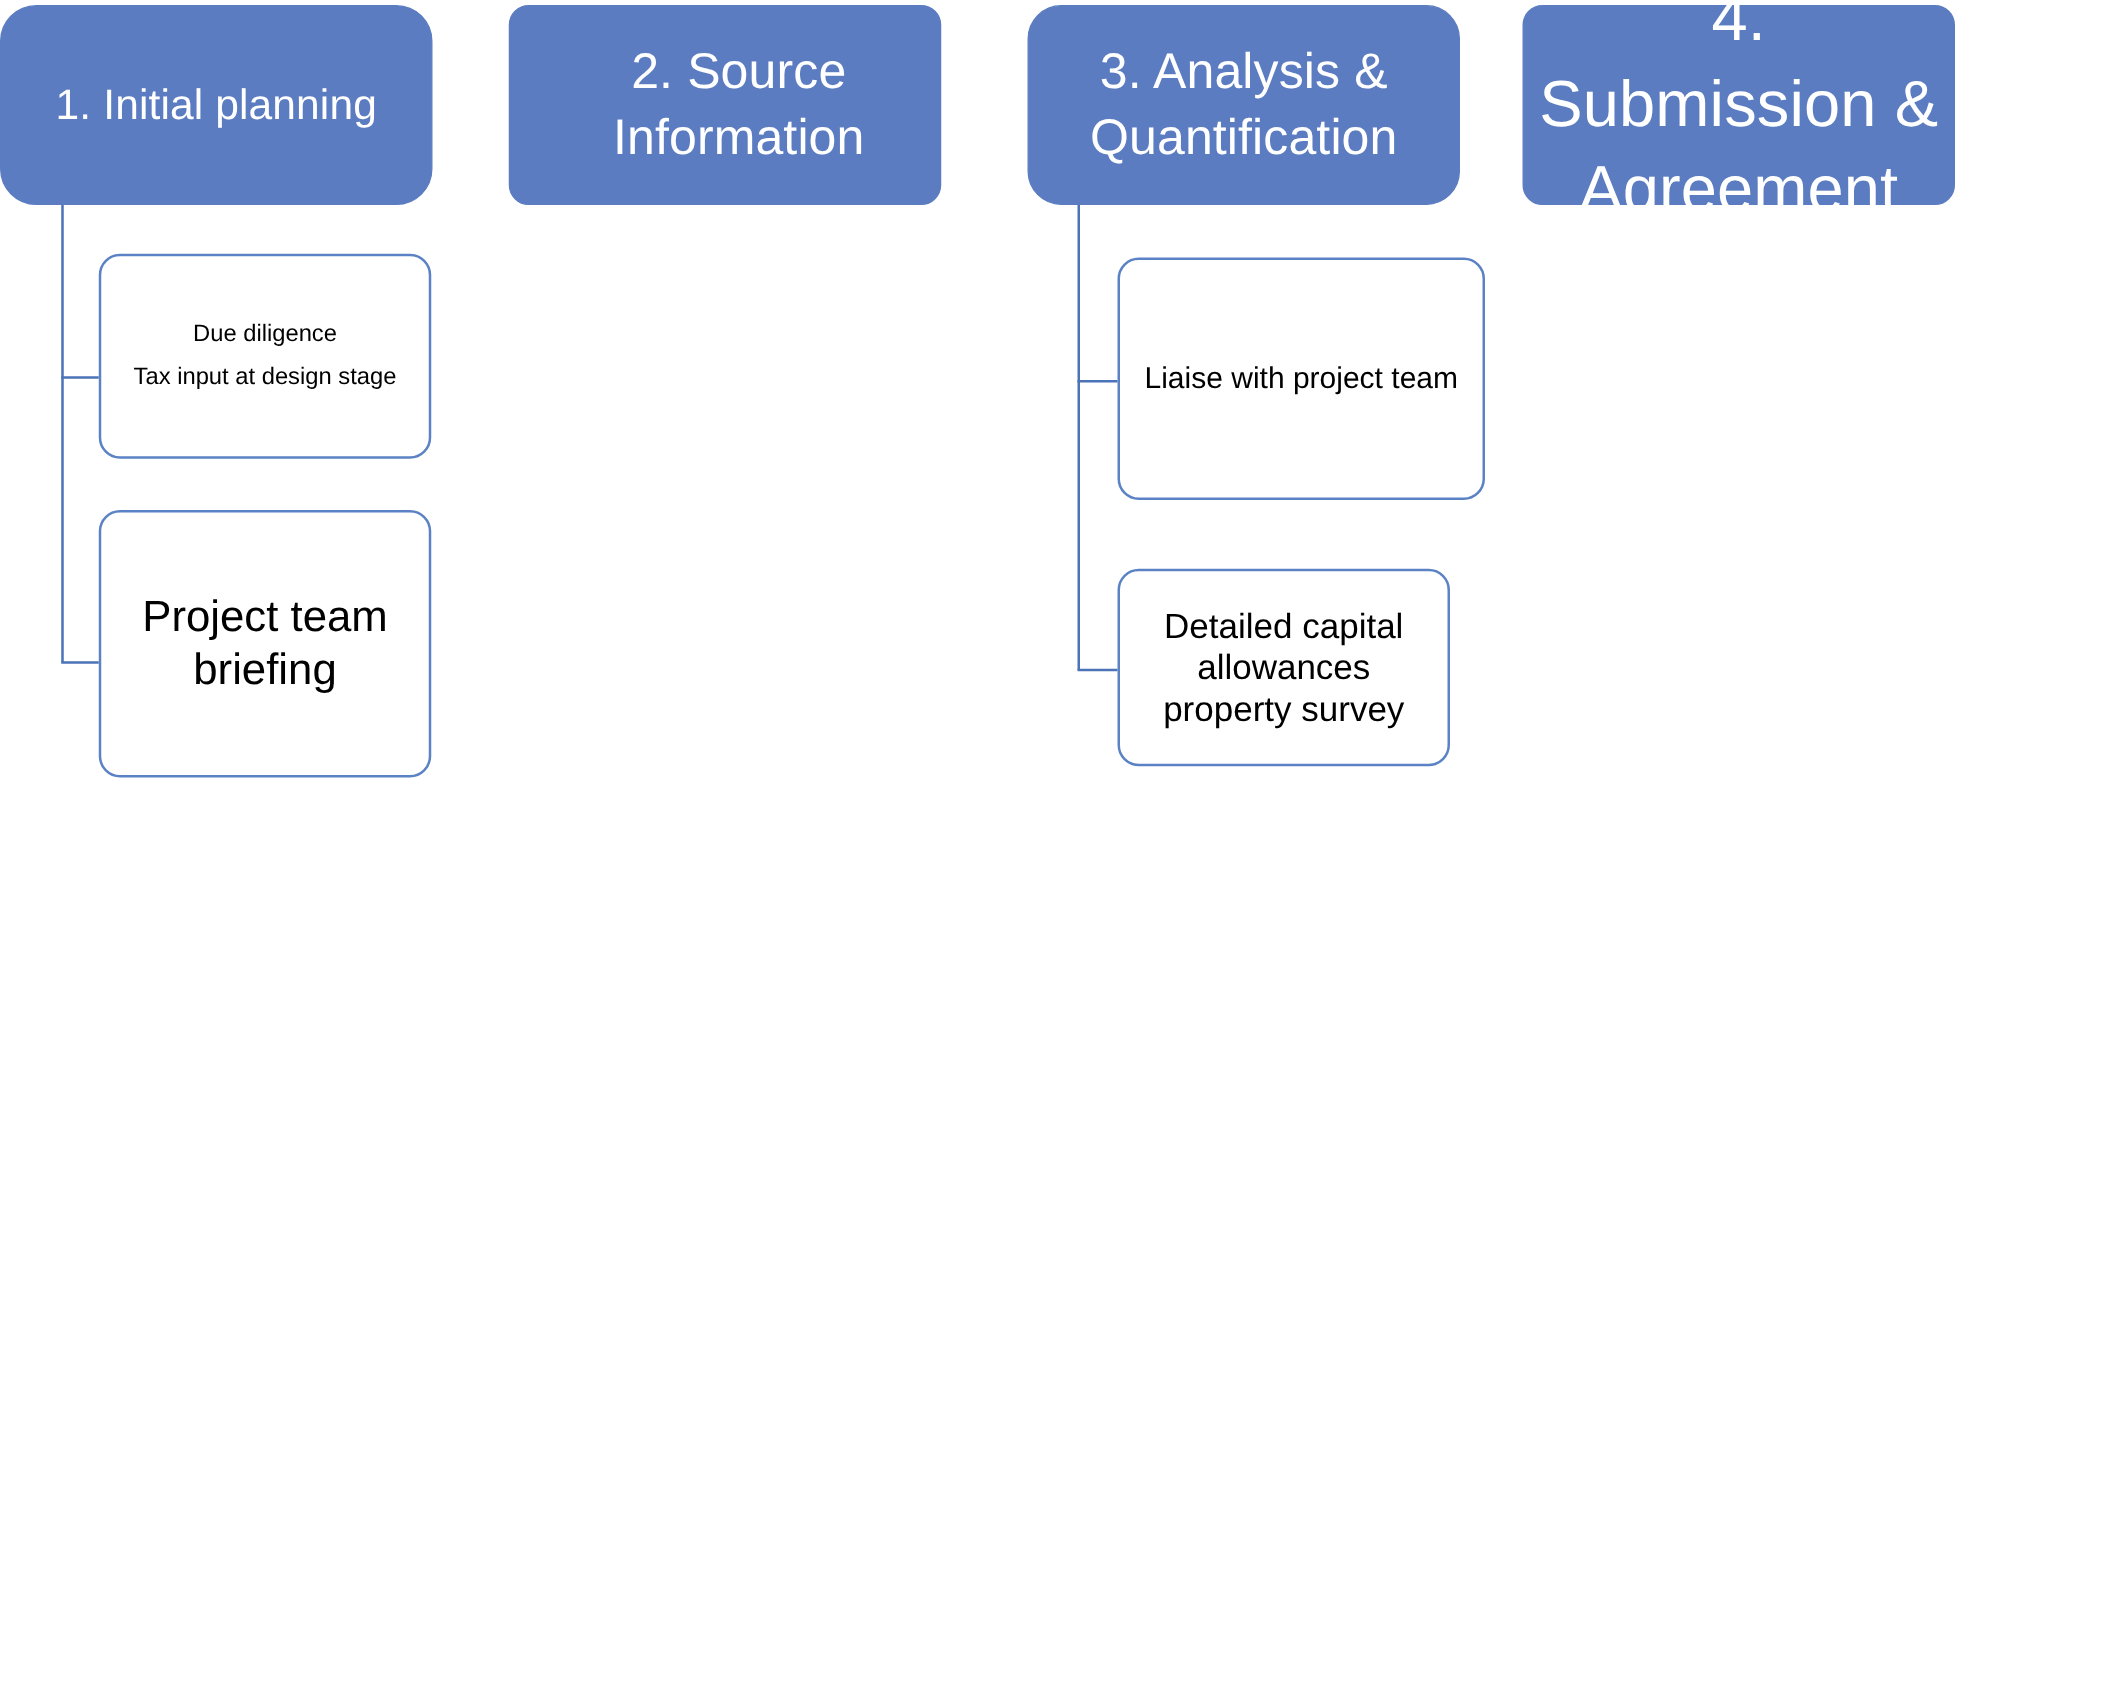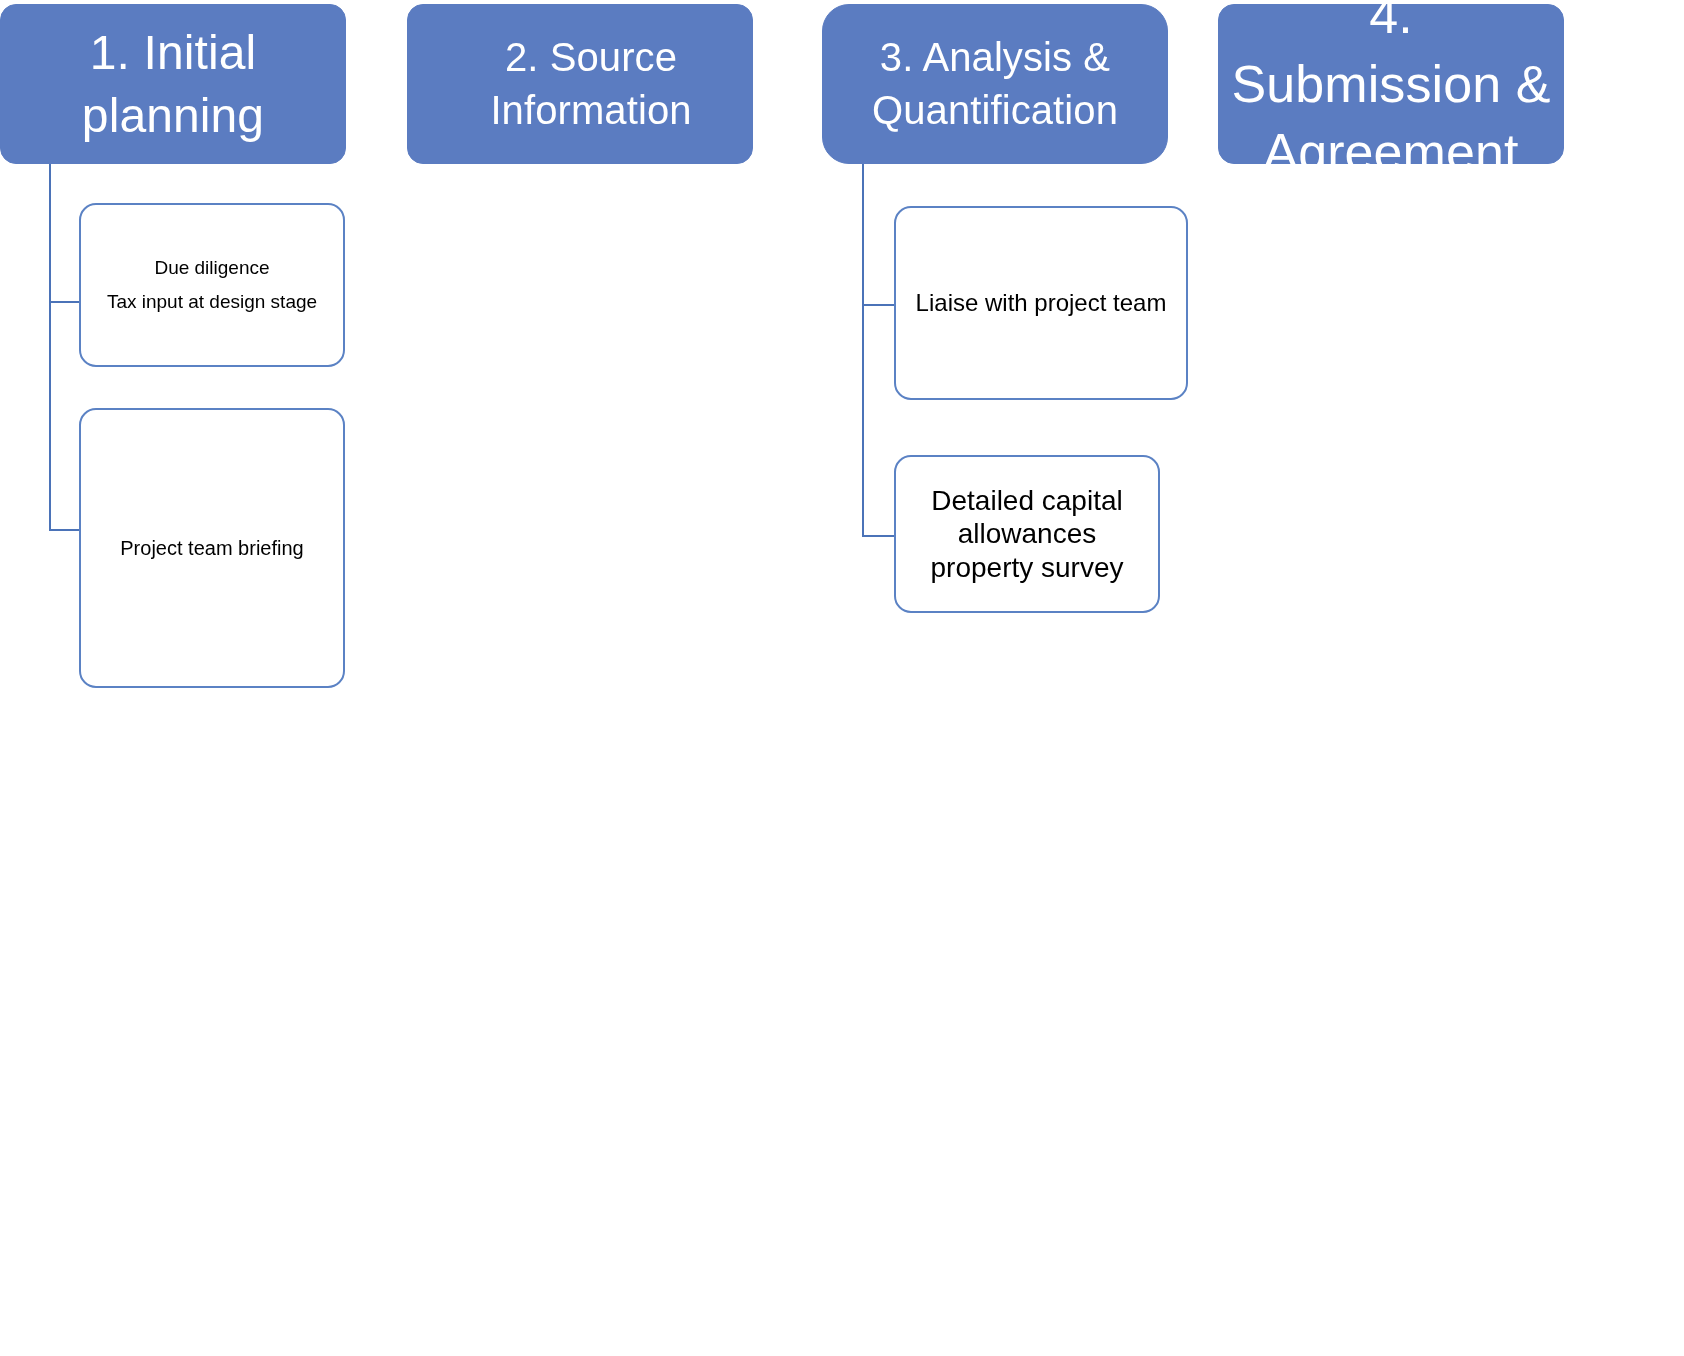--- a/index.html
+++ b/index.html
@@ -72,29 +72,29 @@
     position: absolute;
     height: 2.2px;
     background: #4B73B8;
   }
 </style>
 </head>
 <body>
 
 <div id="canvas">
     <div class="column" style="left: 0px;">
-      <div class="stage-header" style="width: 346px; height: 160px; font-size: 48px;">1. Initial planning</div>
+      <div class="stage-header" style="width: 346px; height: 160px; font-size: 34px; border-radius: 29px;">1. Initial planning</div>
       <div class="conn-v" style="left: 49px; top: 164px; height: 366px;"></div>
       <div class="conn-h" style="left: 49px; top: 301px; width: 30px;"></div>
       <div class="task-box" style="left: 79px; top: 203px; width: 266px; height: 164px; font-size: 19px;">
         <span class="para">Due diligence</span>
         <span class="para">Tax input at design stage</span>
       </div>
       <div class="conn-h" style="left: 49px; top: 529px; width: 30px;"></div>
-      <div class="task-box" style="left: 79px; top: 408px; width: 266px; height: 280px; font-size: 20px;">
+      <div class="task-box" style="left: 79px; top: 408px; width: 266px; height: 214px; font-size: 35px;">
         <span class="para">Project team briefing</span>
       </div>
     </div>
     <div class="column" style="left: 407px;">
       <div class="stage-header" style="width: 346px; height: 160px; font-size: 40px; padding-left: 32px;">2. Source Information</div>
       <div class="conn-v" style="left: 455px; top: 164px; height: 372px;"></div>
       <div class="conn-h" style="left: 455px; top: 304px; width: 32px;"></div>
       <div class="task-box" style="left: 487px; top: 206px; width: 294px; height: 194px; font-size: 24px;">
         <span class="para">Liaise with project team</span>
       </div>

